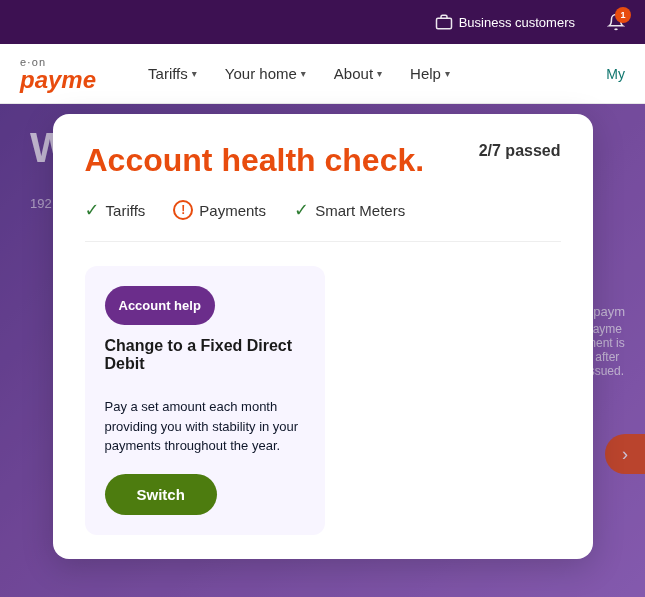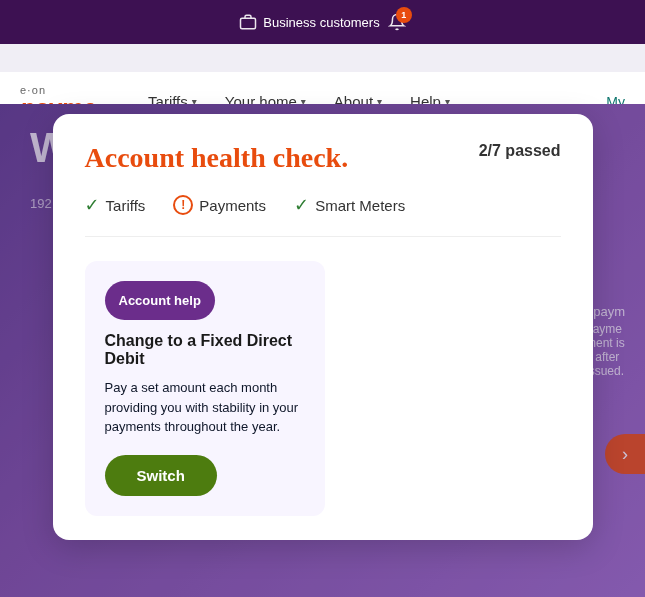--- a/index.html
+++ b/index.html
@@ -11,23 +11,23 @@
       position: relative;
       background: #f0eef5;
     }
 
     
     .utility-bar {
       background: #3d1152;
       height: 44px;
       display: flex;
       align-items: center;
-      justify-content: center;
+      justify-content: flex-end;
       padding: 0 20px;
-      gap: 8px;
+      gap: 32px;
     }
     .utility-bar-item {
       display: flex;
       align-items: center;
       gap: 6px;
       color: white;
       font-size: 13px;
       cursor: pointer;
       text-decoration: none;
     }
@@ -57,21 +57,20 @@
 
     
     .main-nav {
       background: white;
       height: 60px;
       display: flex;
       align-items: center;
       padding: 0 20px;
       gap: 0;
       border-bottom: 1px solid #e8e8e8;
-      margin-top: 28px;
     }
     .logo {
       margin-right: 40px;
       display: flex;
       flex-direction: column;
     }
     .logo-eon {
       font-size: 11px;
       color: #666;
       font-weight: 400;
@@ -190,24 +189,23 @@
     }
 
     
     .modal-header {
       display: flex;
       justify-content: space-between;
       align-items: flex-start;
       margin-bottom: 20px;
     }
     .modal-title {
-      font-size: 28px;
+      font-size: 32px;
       font-weight: 800;
       color: #e84c0e;
-      font-family: Liberation Serif, serif;
     }
     .modal-passed {
       font-size: 16px;
       font-weight: 700;
       color: #333;
     }
 
     
     .health-items {
       display: flex;
@@ -256,21 +254,21 @@
       padding: 12px 14px;
       font-size: 13px;
       font-weight: 600;
       display: inline-block;
       margin-bottom: 12px;
     }
     .help-title {
       font-size: 16px;
       font-weight: 800;
       color: #1a1a1a;
-      margin-bottom: 10px;
+      margin-bottom: 24px;
     }
     .help-desc {
       font-size: 13px;
       color: #0f172a;
       line-height: 1.5;
       margin-bottom: 18px;
     }
     .switch-btn {
       background: #4d7c0f;
       color: white;

